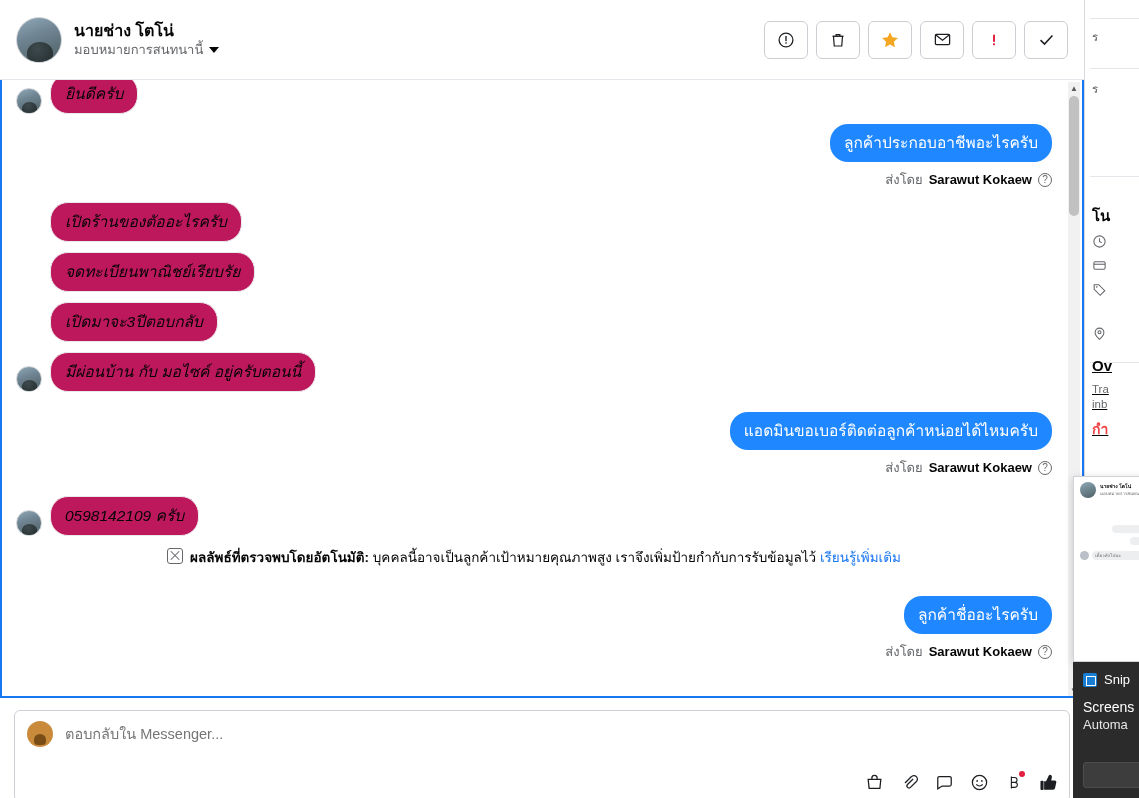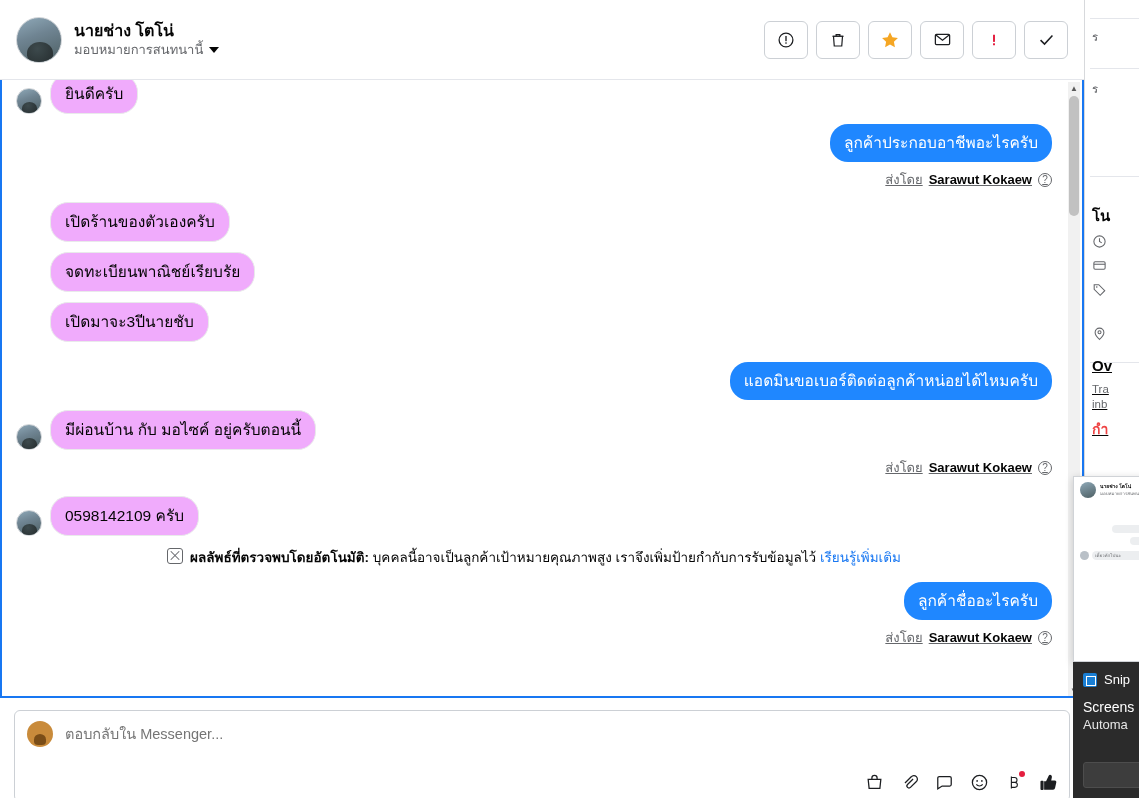--- a/index.html
+++ b/index.html
@@ -135,64 +135,64 @@
   .msg-row.out { justify-content: flex-end; }
   .bubble {
     max-width: 520px;
     padding: 9px 14px;
     border-radius: 18px;
     font-size: 15.5px;
     line-height: 20px;
     word-wrap: break-word;
   }
   .bubble.in {
-    background: #f0abfc;
+    background: #be185d;
     color: #050505;
     border: 1px solid #e9eaeb;
     margin-left: 8px;
+    font-style: italic;
   }
   .bubble.out {
     background: #1f87ff;
     color: #fff;
   }
   .bubble.cut {
     border-radius: 18px;
   }
   .spacer-av { width: 26px; flex: 0 0 26px; }
   .sent-by {
     text-align: right;
     font-size: 13px;
     color: #65676b;
     margin: -3px 0 12px 0;
     display: flex;
     justify-content: flex-end;
     align-items: center;
     gap: 6px;
-    text-decoration: underline;
   }
   .sent-by b { color: #050505; font-weight: bold; }
   .qmark {
     display: inline-flex;
     width: 14px; height: 14px;
     border-radius: 50%;
     border: 1px solid #65676b;
     color: #65676b;
     font-size: 10px;
     align-items: center;
     justify-content: center;
     line-height: 1;
   }
   .notice {
     display: flex;
     align-items: flex-start;
     justify-content: center;
     gap: 7px;
     font-size: 13.5px;
     color: #050505;
-    margin: 10px 0 14px 0;
+    margin: 10px 0 28px 0;
     padding: 0 40px;
   }
   .notice .nicon {
     width: 16px; height: 16px;
     border: 1px solid #65676b;
     border-radius: 3px;
     position: relative;
     flex: 0 0 auto;
     margin-top: 2px;
   }
@@ -504,37 +504,37 @@
           <div class="bubble out">ลูกค้าประกอบอาชีพอะไรครับ</div>
         </div>
         <div class="sent-by">
           <span>ส่งโดย</span>
           <b>Sarawut Kokaew</b>
           <span class="qmark">?</span>
         </div>
 
         <div class="msg-row">
           <div class="spacer-av"></div>
-          <div class="bubble in">เปิดร้านของตัวเองครับ</div>
+          <div class="bubble in">เปิดร้านของตัออะไรครับ</div>
         </div>
         <div class="msg-row">
           <div class="spacer-av"></div>
           <div class="bubble in">จดทะเบียนพาณิชย์เรียบรัย</div>
         </div>
         <div class="msg-row">
           <div class="spacer-av"></div>
-          <div class="bubble in">เปิดมาจะ3ปีนายชับ</div>
-        </div>
-        <div class="msg-row out" style="margin-top:20px;">
-          <div class="bubble out">แอดมินขอเบอร์ติดต่อลูกค้าหน่อยได้ไหมครับ</div>
-        </div>
-
+          <div class="bubble in">เปิดมาจะ3ปีตอบกลับ</div>
+        </div>
         <div class="msg-row">
           <div class="avatar small"></div>
           <div class="bubble in">มีผ่อนบ้าน กับ มอไซค์ อยู่ครับตอนนี้</div>
+        </div>
+
+        <div class="msg-row out" style="margin-top:20px;">
+          <div class="bubble out">แอดมินขอเบอร์ติดต่อลูกค้าหน่อยได้ไหมครับ</div>
         </div>
         <div class="sent-by">
           <span>ส่งโดย</span>
           <b>Sarawut Kokaew</b>
           <span class="qmark">?</span>
         </div>
 
         <div class="msg-row" style="margin-top:18px;">
           <div class="avatar small"></div>
           <div class="bubble in">0598142109 ครับ</div>

